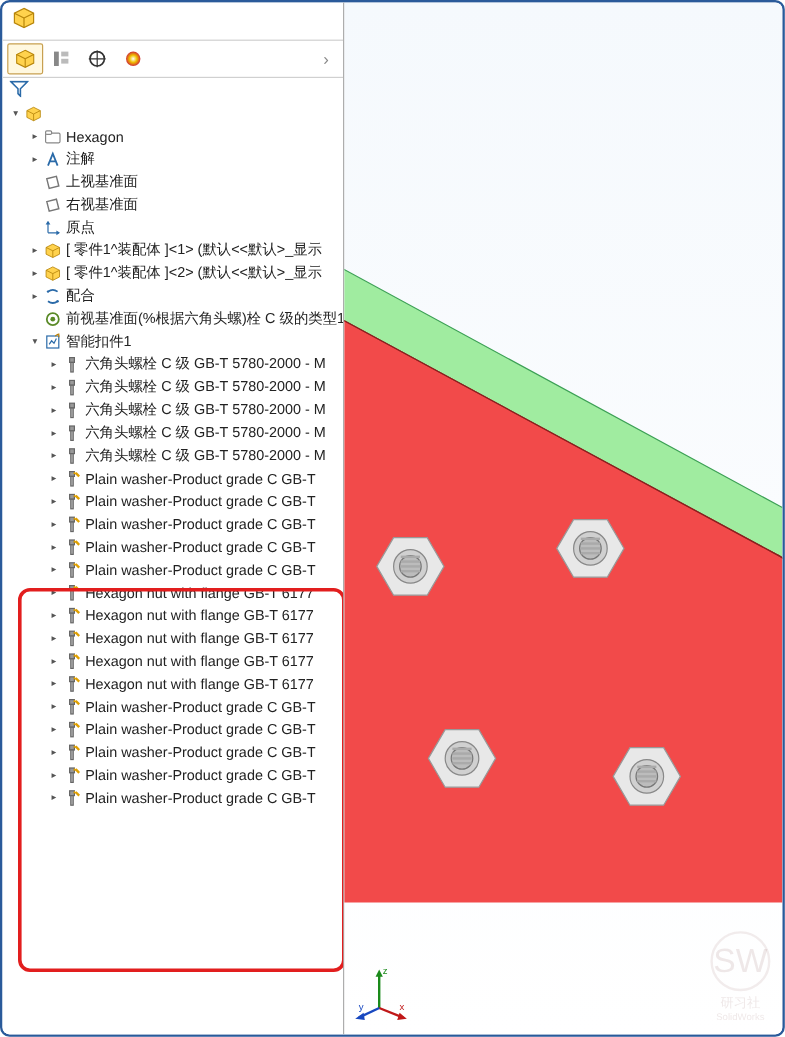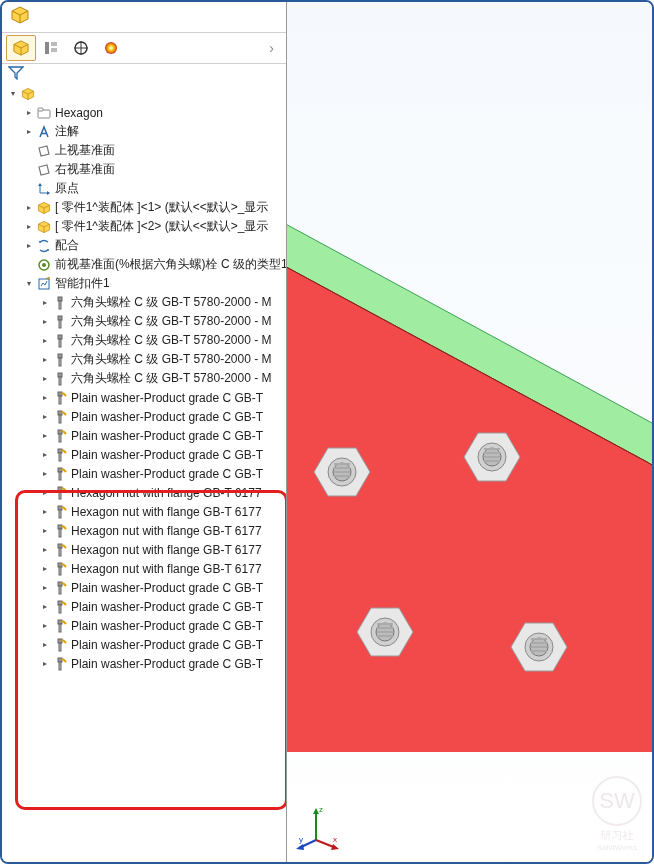--- a/index.html
+++ b/index.html
@@ -21,21 +21,21 @@
 .tree-item .lbl { overflow: hidden; text-overflow: clip; }
 .ind0 { padding-left: 4px; }
 .ind1 { padding-left: 20px; }
 .ind2 { padding-left: 36px; }
 .cube-ico { width:14px; height:14px; }
 .highlight-box { position: absolute; left: 13px; top: 488px; width: 273px; height: 320px; border: 3px solid #e21e1e; border-radius: 10px; pointer-events: none; z-index: 5; }
 .viewport { flex: 1; position: relative; background: linear-gradient(180deg, #f5f9fd 0%, #ffffff 100%); overflow: hidden; }
 .part-render { position: absolute; top: 190px; left: -10px; width: 420px; height: 560px; }
 .triad { position: absolute; bottom: 12px; left: 4px; width: 50px; height: 50px; }
 .watermark { position: absolute; right: 10px; bottom: 10px; text-align: center; color: rgba(150,100,100,0.15); font-size: 11px; }
-.watermark .sw { font-size: 22px; font-weight: normal; border: 2px solid rgba(150,100,100,0.12); border-radius: 50%; width: 50px; height: 50px; display:flex; align-items:center; justify-content:center; margin-bottom:2px; }
+.watermark .sw { font-size: 28px; font-weight: normal; border: 2px solid rgba(150,100,100,0.12); border-radius: 50%; width: 50px; height: 50px; display:flex; align-items:center; justify-content:center; margin-bottom:2px; }
 svg { display: block; }
 </style>
 </head>
 <body>
 
 <div class="container">
   <div class="sidebar">
     <div class="toolbar1">
       <svg class="cube" viewBox="0 0 20 18">
           <polygon points="10,1 18,5 18,13 10,17 2,13 2,5" fill="#ffd24d" stroke="#b8860b"></polygon>

